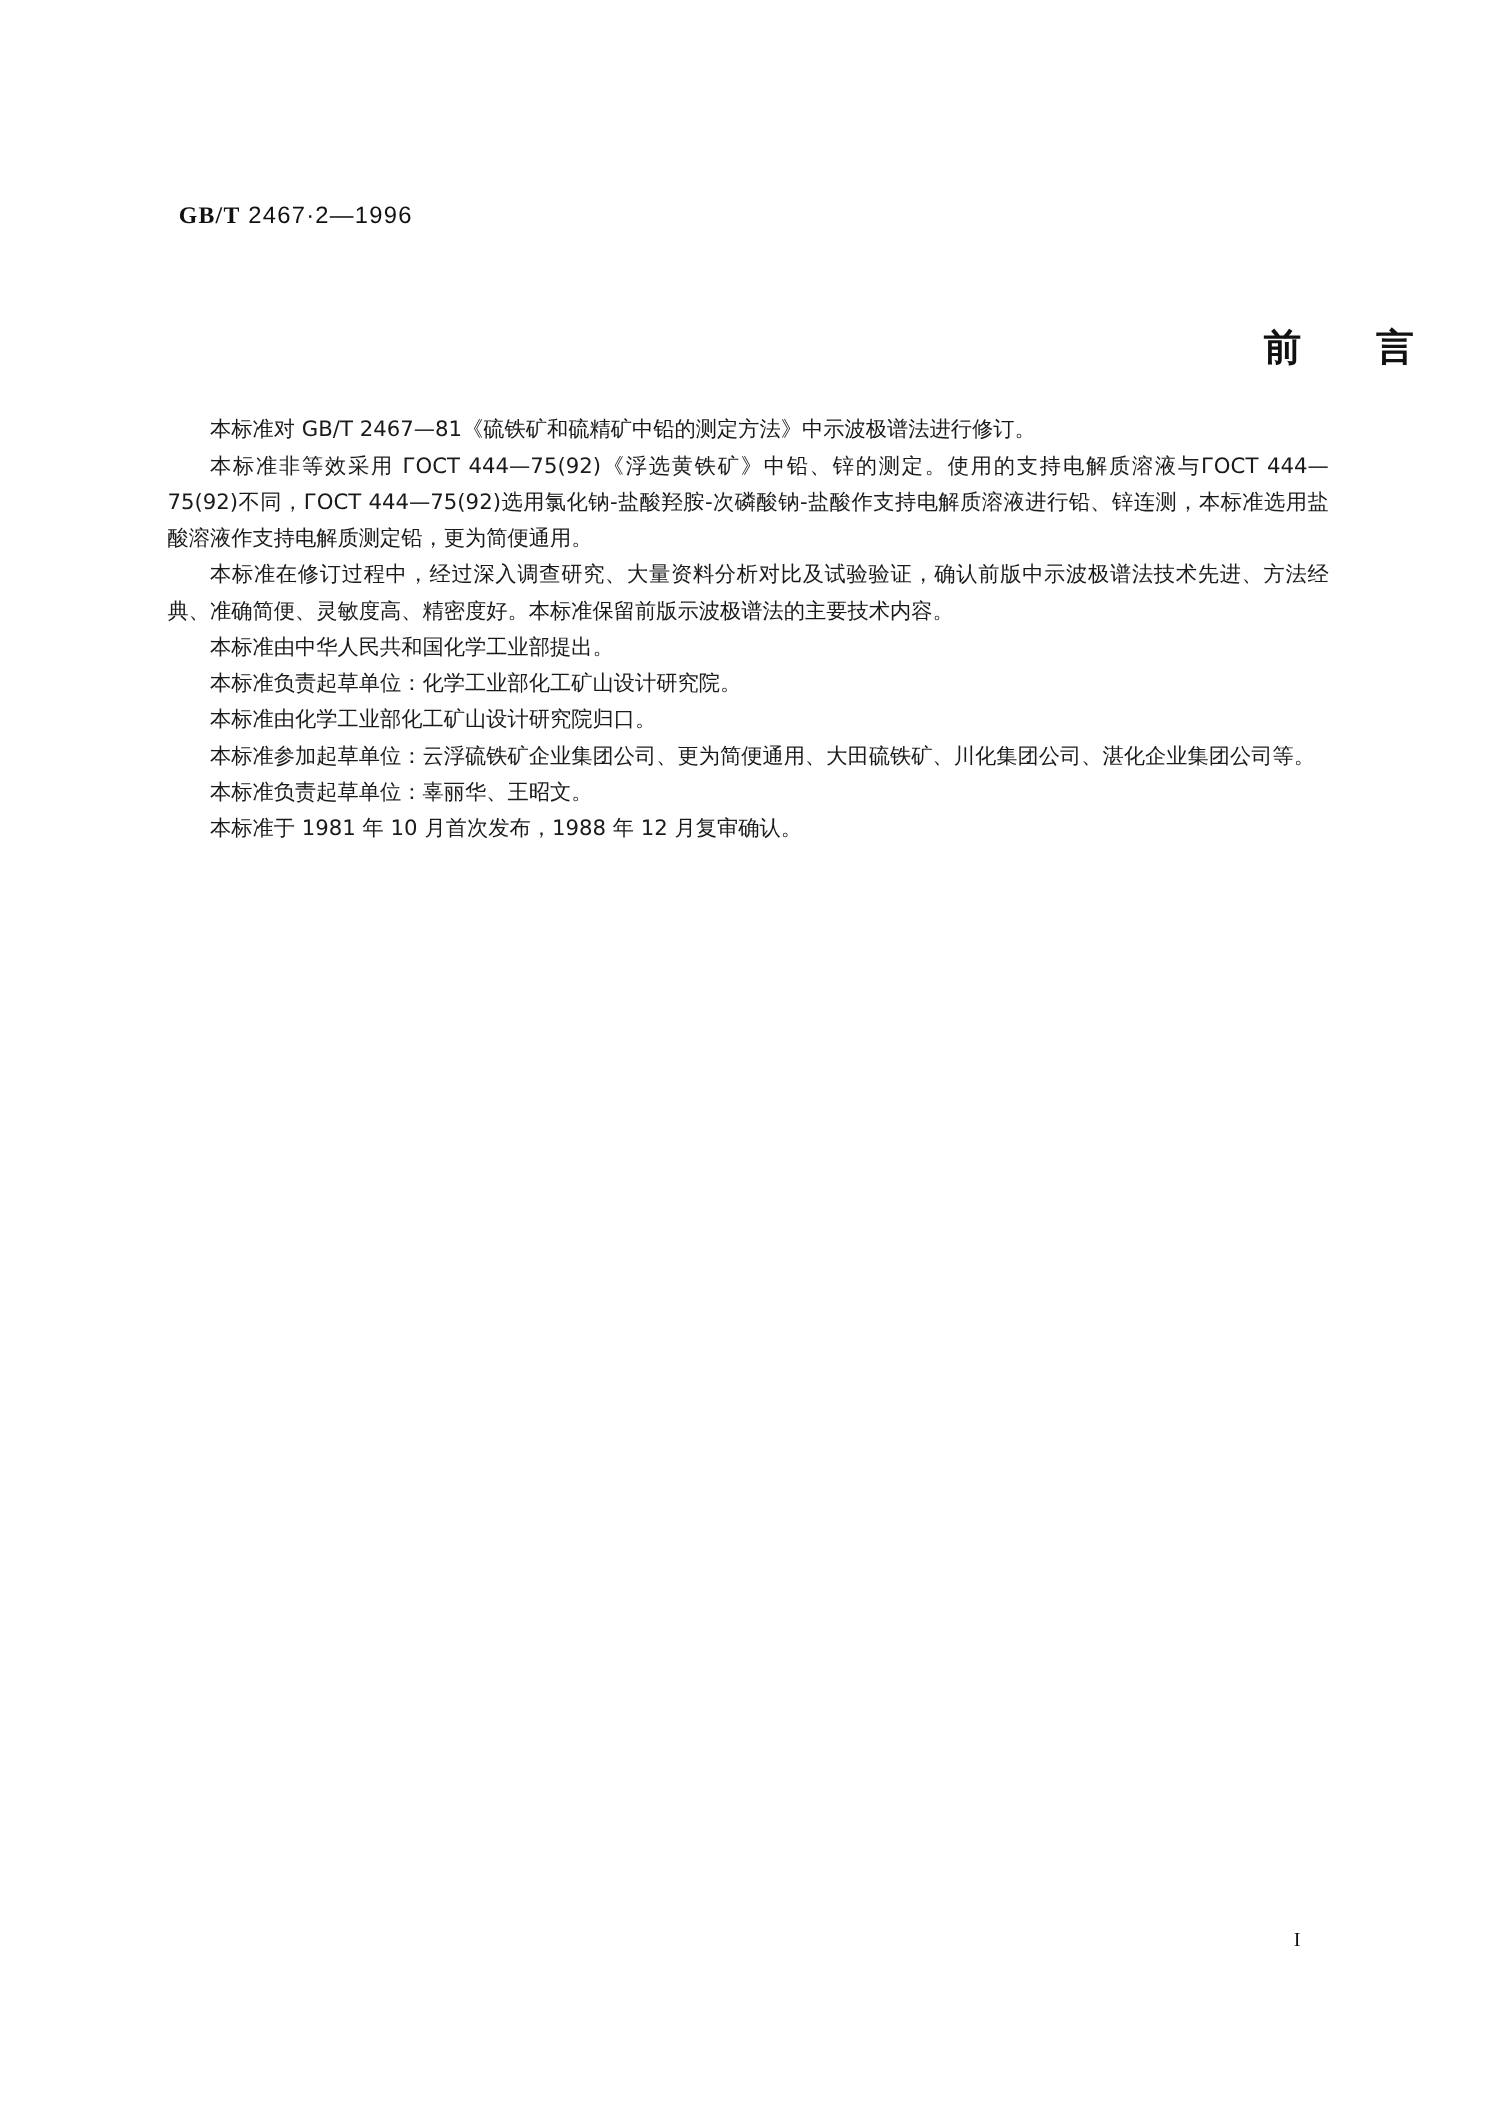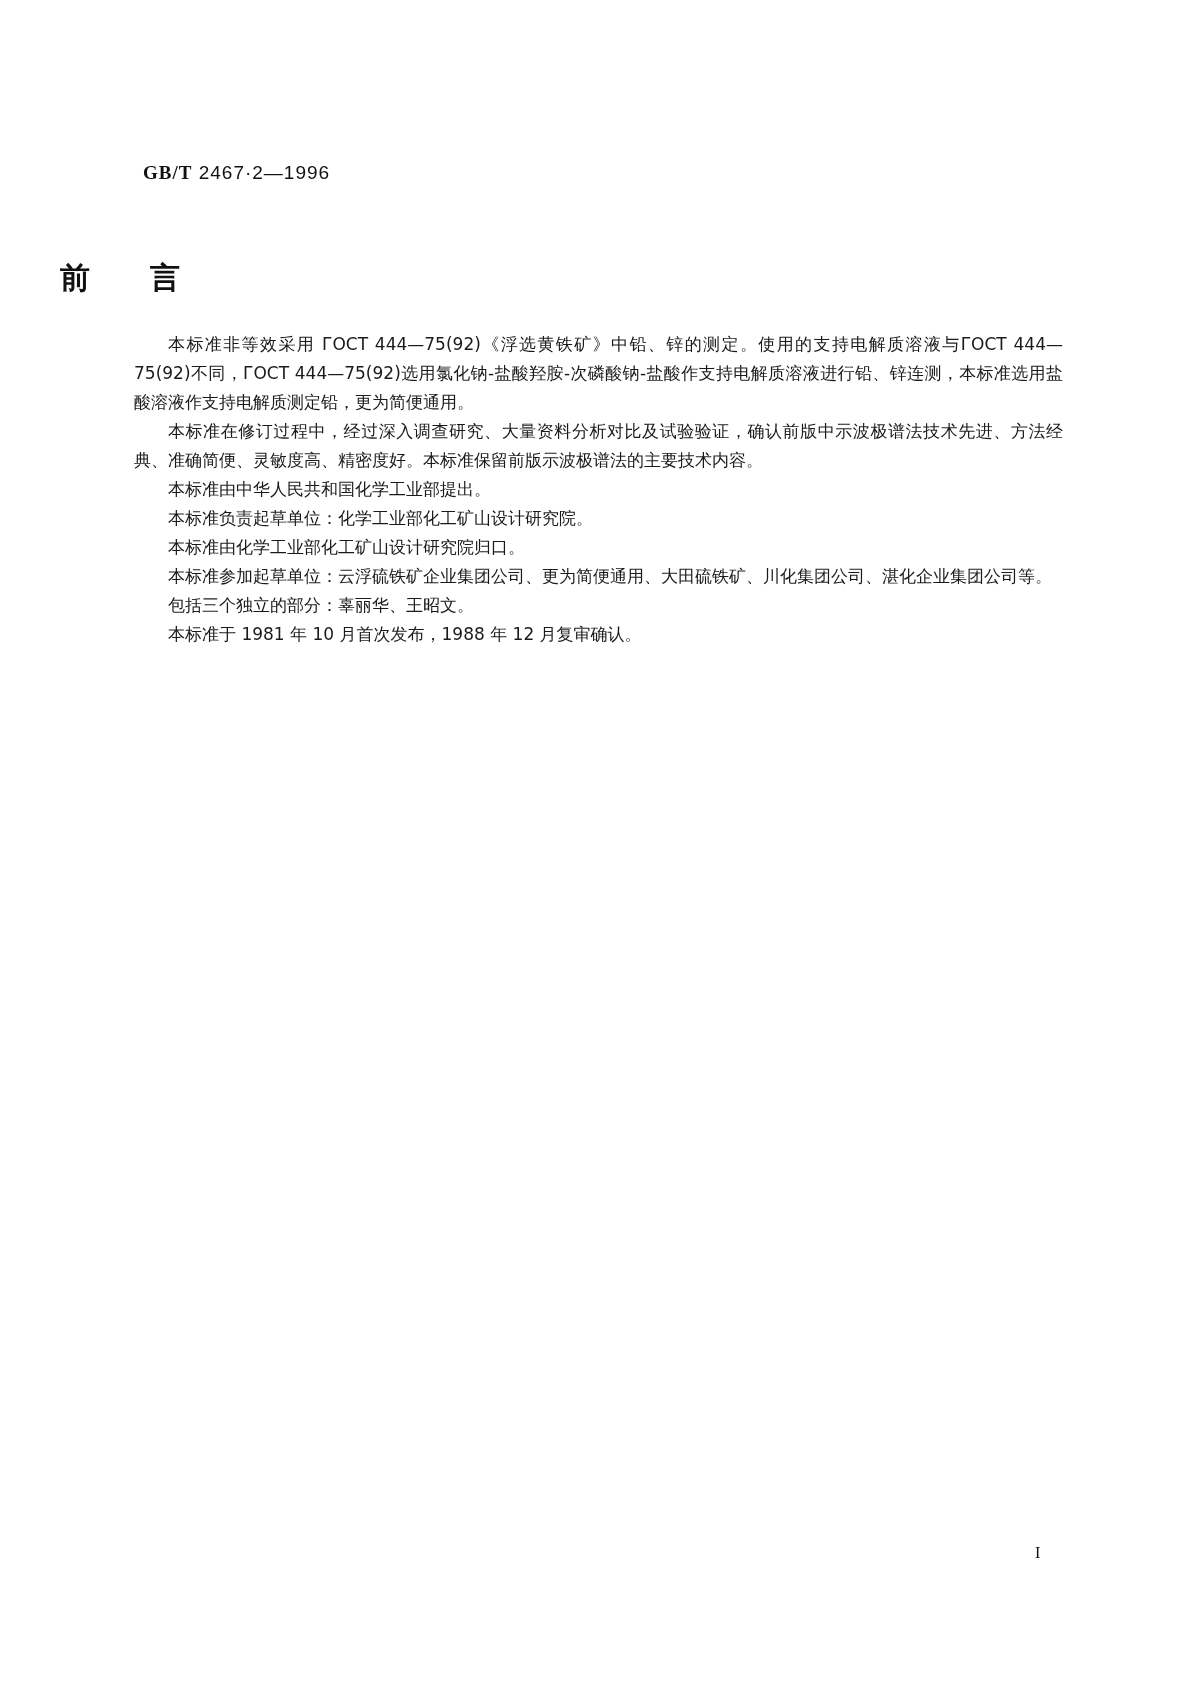--- a/index.html
+++ b/index.html
@@ -1,34 +1,35 @@
 <!DOCTYPE html>
 <html><head>
   <meta charset="utf-8">
   <style>
     html, body { margin: 0; padding: 0; background: #ffffff; }
     body { width: 1191px; height: 1684px; position: relative; overflow: hidden; color: #111; }
     .std-no { position: absolute; left: 127px; top: 162px; font-family: "Liberation Sans", sans-serif; font-size: 19px; letter-spacing: 1px; color: #111; margin-left: 16px; }
     .std-no .gbt { font-family: "Liberation Serif", serif; font-weight: bold; }
-    .title { position: absolute; left: 0; width: 1191px; top: 258px; text-align: left; font-family: "DejaVu Serif", serif; font-weight: bold; font-size: 30px; letter-spacing: 60px; padding-left: 60px; box-sizing: border-box; }
+    .title { position: absolute; left: 0; width: 1191px; top: 258px; text-align: right; font-family: "DejaVu Serif", serif; font-weight: bold; font-size: 30px; letter-spacing: 60px; padding-left: 60px; box-sizing: border-box; }
     .body-text { position: absolute; left: 134px; top: 330px; width: 929px; font-family: "DejaVu Sans", sans-serif; font-size: 17px; line-height: 29px; color: #1a1a1a; }
     .body-text p { margin: 0; text-indent: 2em; text-align: justify; }
     .page-num { position: absolute; left: 1035px; top: 1544px; font-family: "Liberation Serif", serif; font-size: 16px; }
   </style>
 </head>
 <body>
 
 <div class="std-no"><span class="gbt">GB/T</span><span> 2467·2—1996</span></div>
 
 <div class="title">前言</div>
 
 <div class="body-text">
+  <p>本标准对 GB/T 2467—81《硫铁矿和硫精矿中铅的测定方法》中示波极谱法进行修订。</p>
   <p>本标准非等效采用 ГОСТ 444—75(92)《浮选黄铁矿》中铅、锌的测定。使用的支持电解质溶液与ГОСТ 444—75(92)不同，ГОСТ 444—75(92)选用氯化钠-盐酸羟胺-次磷酸钠-盐酸作支持电解质溶液进行铅、锌连测，本标准选用盐酸溶液作支持电解质测定铅，更为简便通用。</p>
   <p>本标准在修订过程中，经过深入调查研究、大量资料分析对比及试验验证，确认前版中示波极谱法技术先进、方法经典、准确简便、灵敏度高、精密度好。本标准保留前版示波极谱法的主要技术内容。</p>
   <p>本标准由中华人民共和国化学工业部提出。</p>
   <p>本标准负责起草单位：化学工业部化工矿山设计研究院。</p>
   <p>本标准由化学工业部化工矿山设计研究院归口。</p>
   <p>本标准参加起草单位：云浮硫铁矿企业集团公司、更为简便通用、大田硫铁矿、川化集团公司、湛化企业集团公司等。</p>
-  <p>包括三个独立的部分：辜丽华、王昭文。</p>
+  <p>本标准负责起草单位：辜丽华、王昭文。</p>
   <p>本标准于 1981 年 10 月首次发布，1988 年 12 月复审确认。</p>
 </div>
 
 <div class="page-num">I</div>
 
 </body></html>

